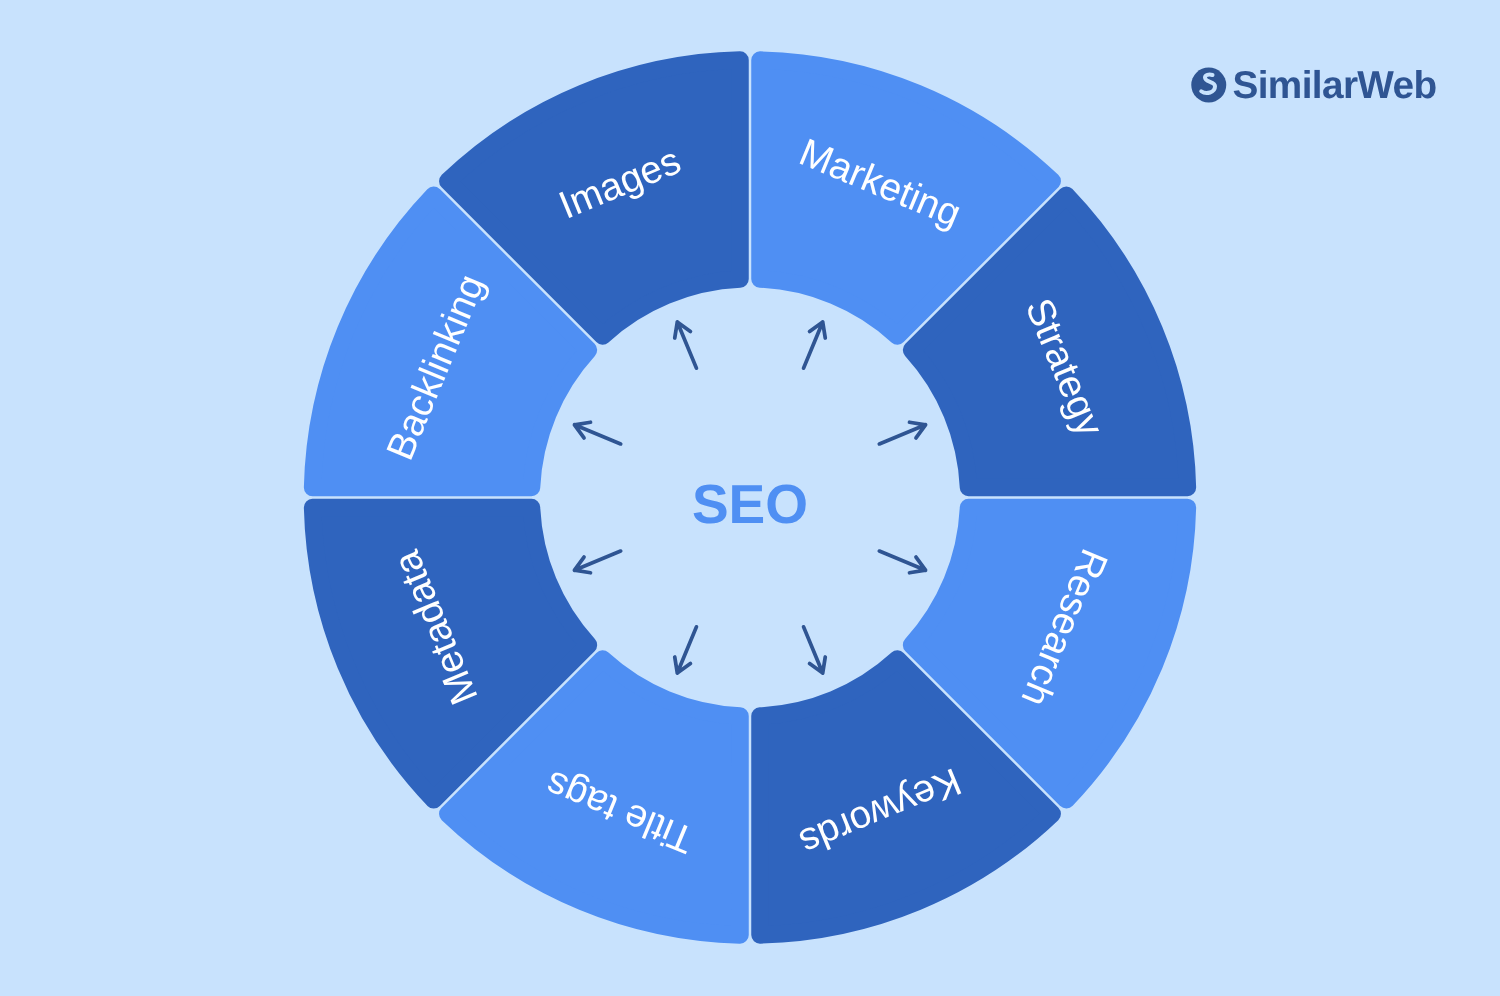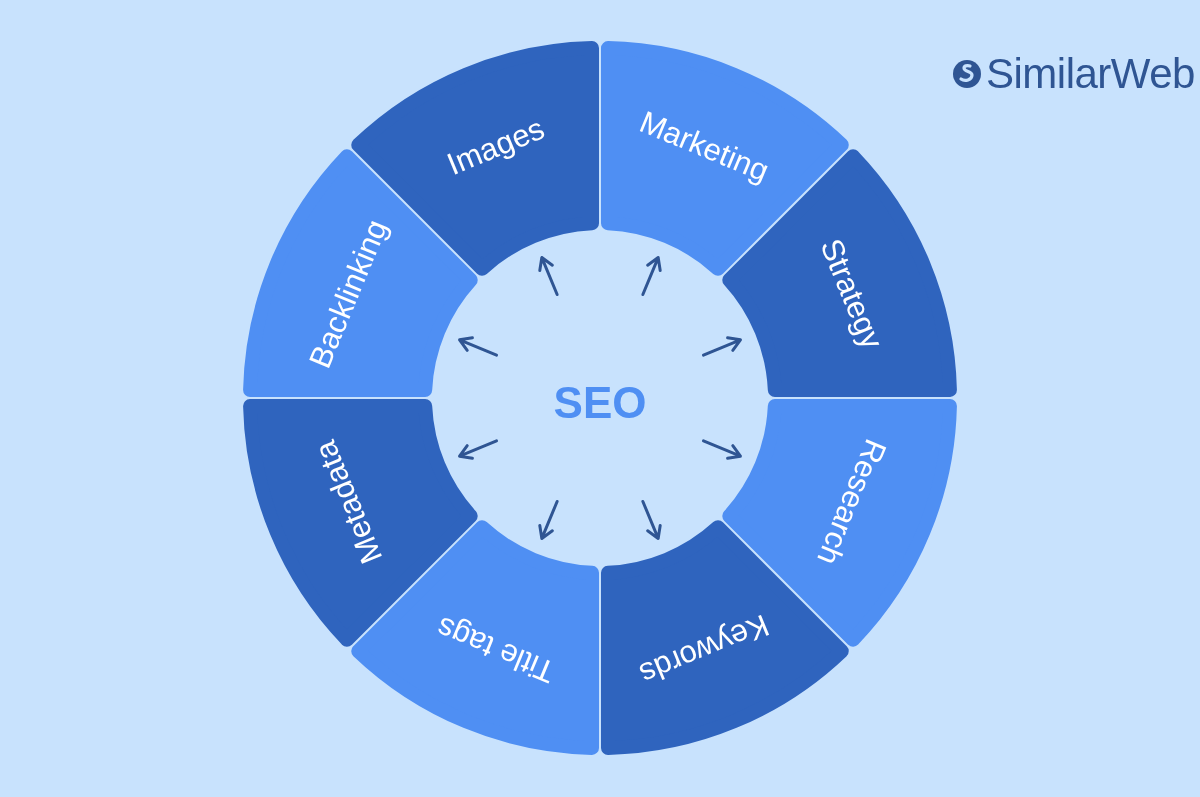--- a/index.html
+++ b/index.html
@@ -1,18 +1,18 @@
 <!DOCTYPE html>
 <html><head>
 <meta charset="utf-8">
 <style>
   html,body{margin:0;padding:0;}
   body{width:1200px;height:797px;background:#c8e2fd;overflow:hidden;position:relative;font-family:"Liberation Sans",sans-serif;}
   #logo{position:absolute;left:952px;top:50px;display:flex;align-items:center;gap:4px;}
-  #logo-text{font-family:"Liberation Sans",sans-serif;font-weight:normal;font-size:42px;color:#2f5593;letter-spacing:-0.5px;}
+  #logo-text{font-family:"Liberation Sans",sans-serif;font-weight:bold;font-size:31px;color:#2f5593;letter-spacing:-0.5px;}
   svg#wheel{position:absolute;left:0;top:0;}
   .seg-label{font-family:"Liberation Sans",sans-serif;font-size:31px;fill:#ffffff;}
   #center-title{font-family:"Liberation Sans",sans-serif;font-weight:bold;font-size:44px;fill:#4f8ff3;}
 </style>
 </head>
 <body>
 
 <div id="logo">
   <svg width="30" height="30" viewBox="0 0 30 30">
     <circle cx="15" cy="15" r="14" fill="#2f5593"></circle>

